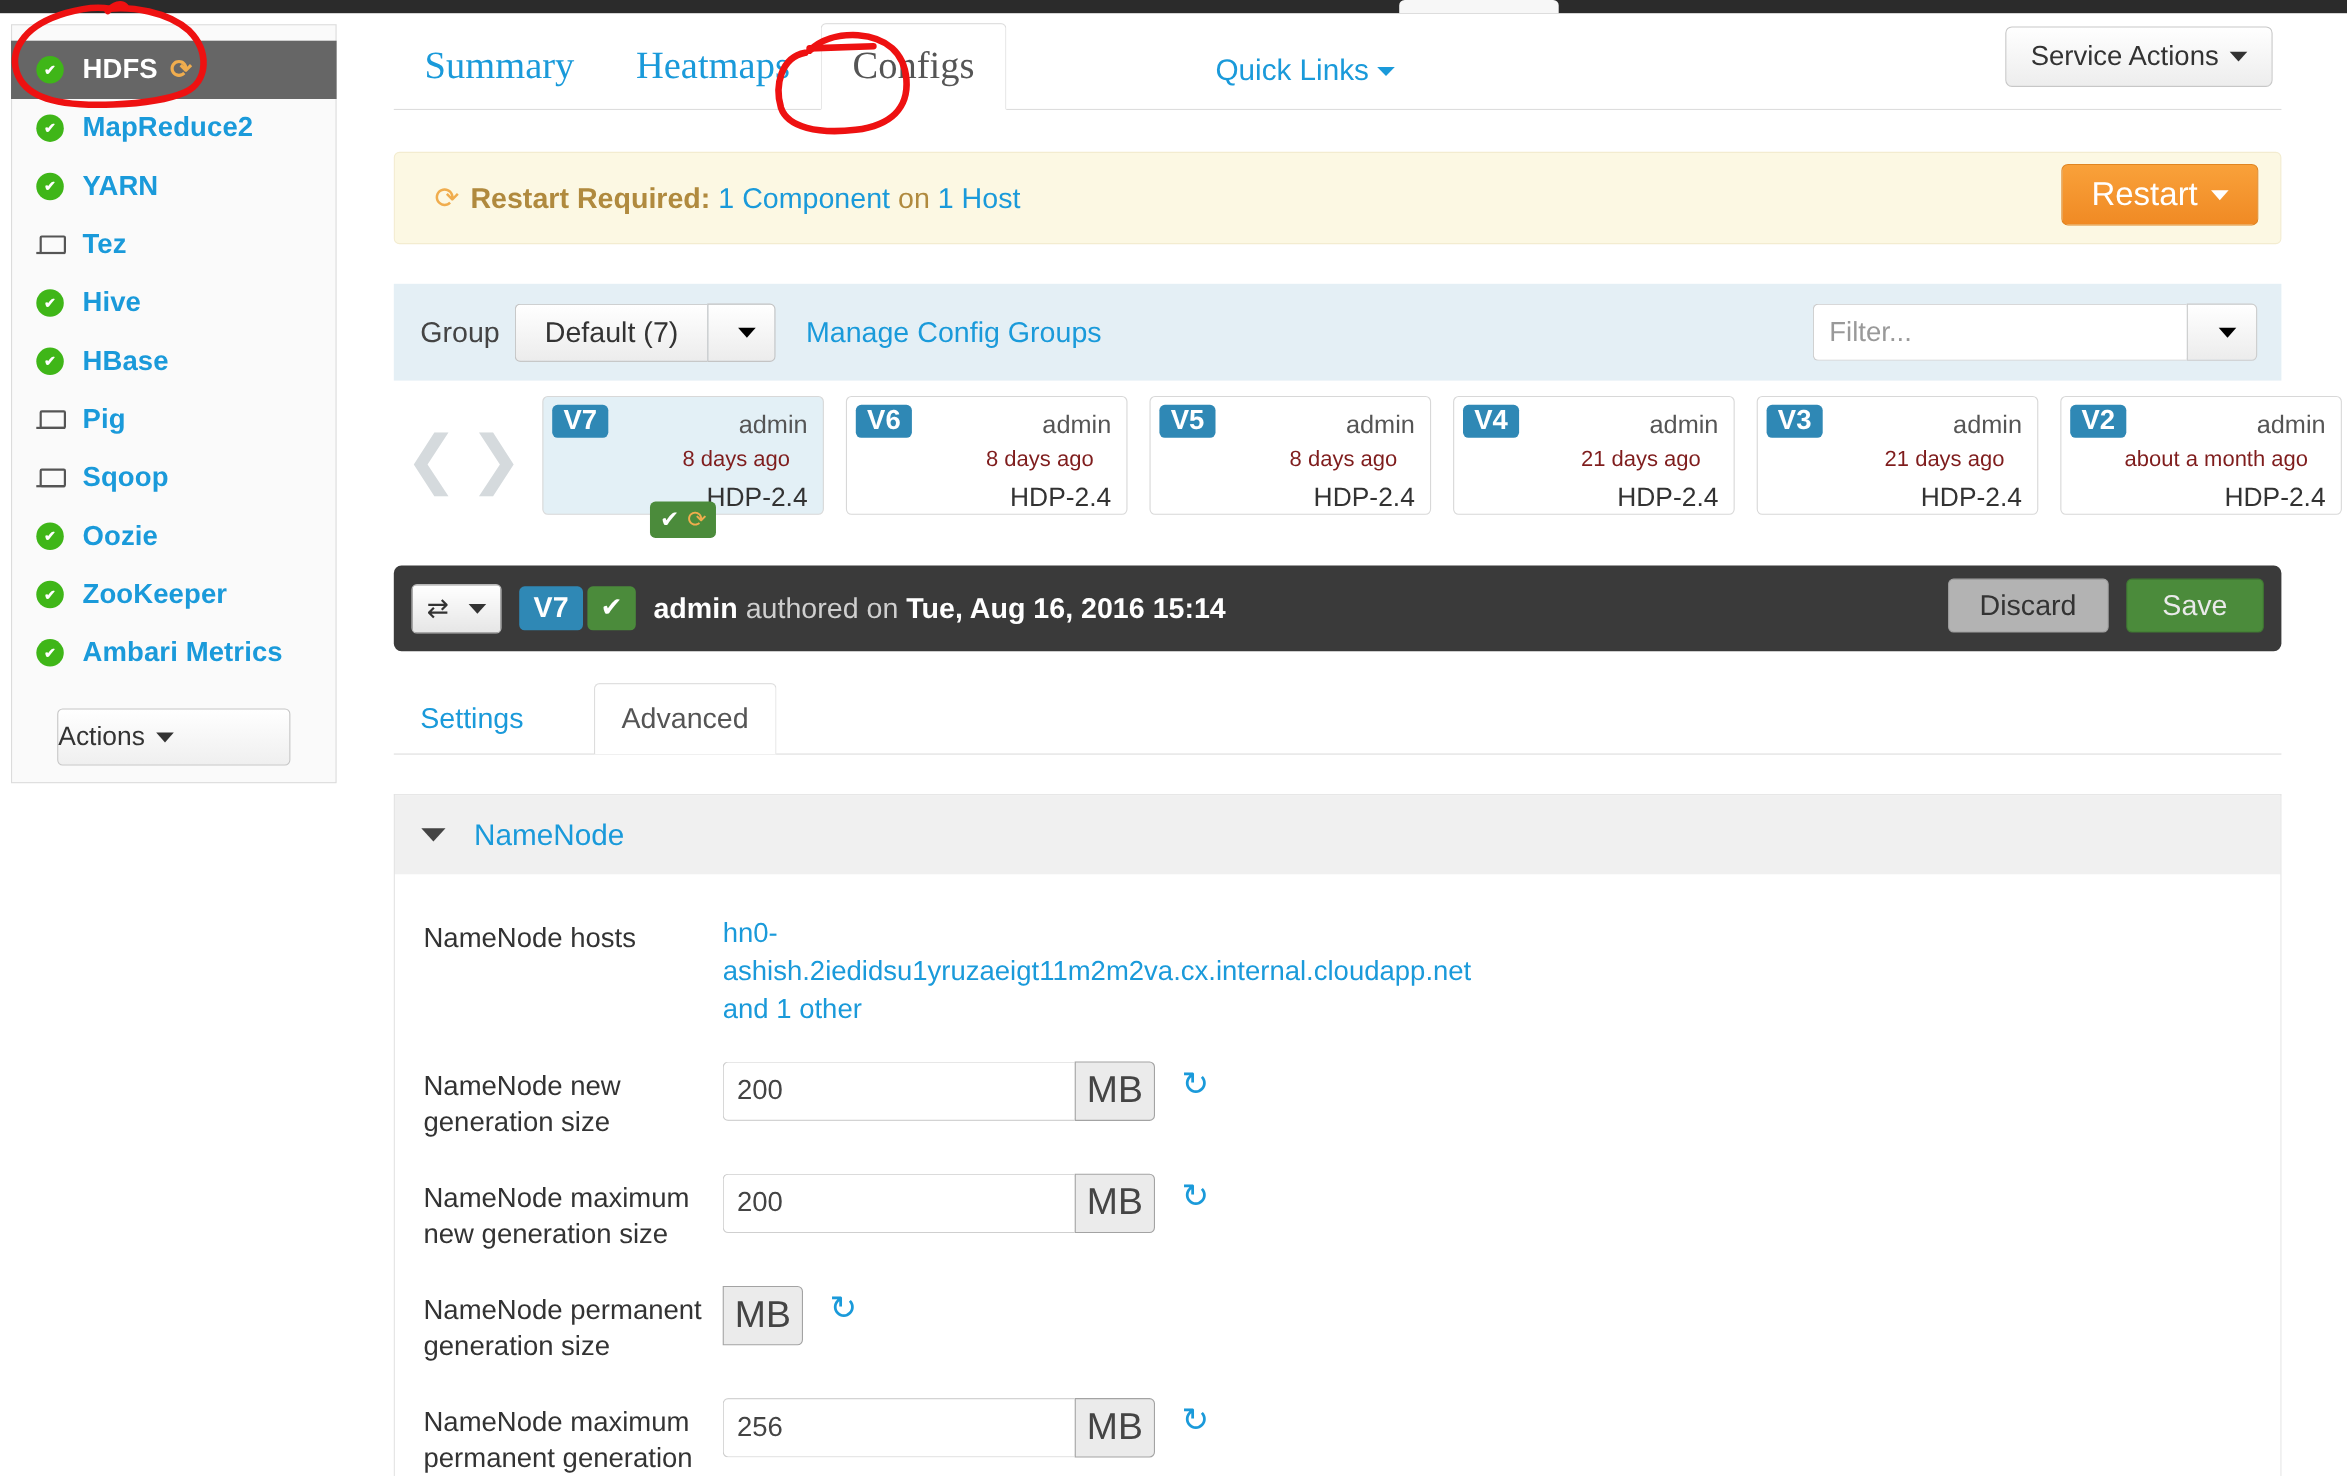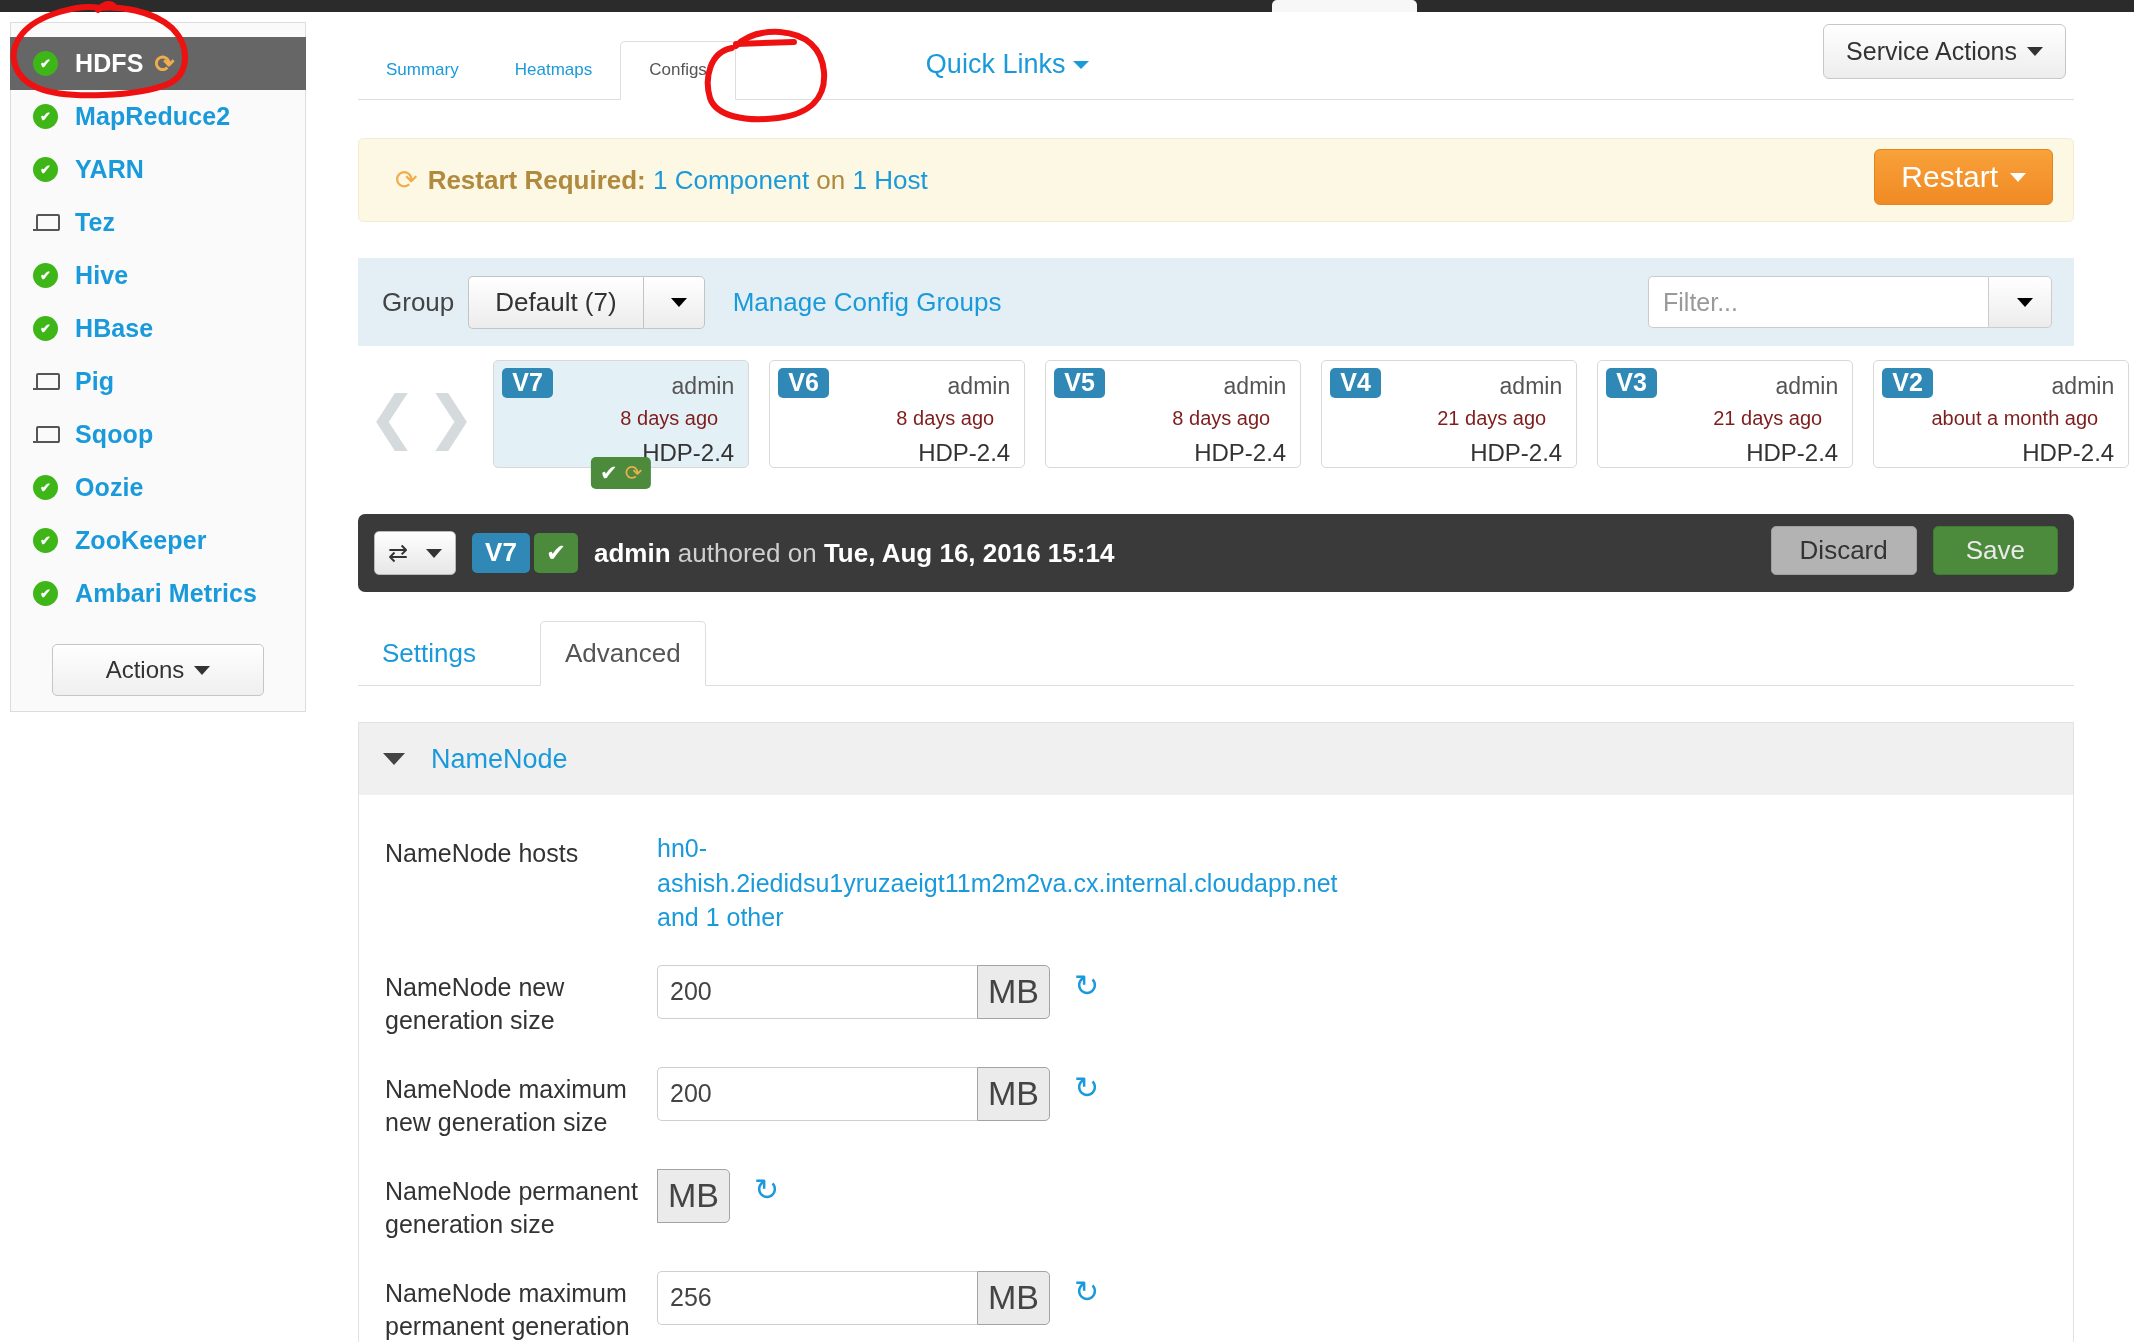--- a/index.html
+++ b/index.html
@@ -82,21 +82,21 @@
   .restart-swirl {
     margin-left: 11px; color: #f0ad4e; font-size: 24px;
     display: inline-block;
   }
   .actions-wrap { display: flex; justify-content: center; margin-top: 24px; }
   .btn-actions {
     width: 212px; height: 52px;
     background: linear-gradient(#ffffff, #efefef);
     border: 1px solid #c6c6c6; border-radius: 5px;
     font-size: 24px; color: #333;
-    display: flex; align-items: center; justify-content: center;
+    display: flex; align-items: center; justify-content: flex-start;
     cursor: pointer;
   }
   .caret-dn {
     display: inline-block; margin-left: 10px;
     border-left: 8px solid transparent; border-right: 8px solid transparent;
     border-top: 9px solid currentColor;
   }
 
   
   .main {
@@ -106,26 +106,27 @@
   }
 
   
   .tabstrip {
     position: relative;
     height: 88px;
     border-bottom: 1px solid #dddddd;
     display: flex; align-items: flex-end;
   }
   .tab {
-    font-size: 17px;
+    font-size: 35px;
     color: #1a9ada;
     padding: 0 28px 19px 28px;
     cursor: pointer;
     position: relative;
     white-space: nowrap;
+    font-family: Liberation Serif, serif;
   }
   .tab.active {
     color: #555555;
     background: #fff;
     border: 1px solid #dddddd;
     border-bottom: 1px solid #ffffff;
     border-radius: 5px 5px 0 0;
     padding-top: 18px;
     margin-bottom: -1px;
   }

